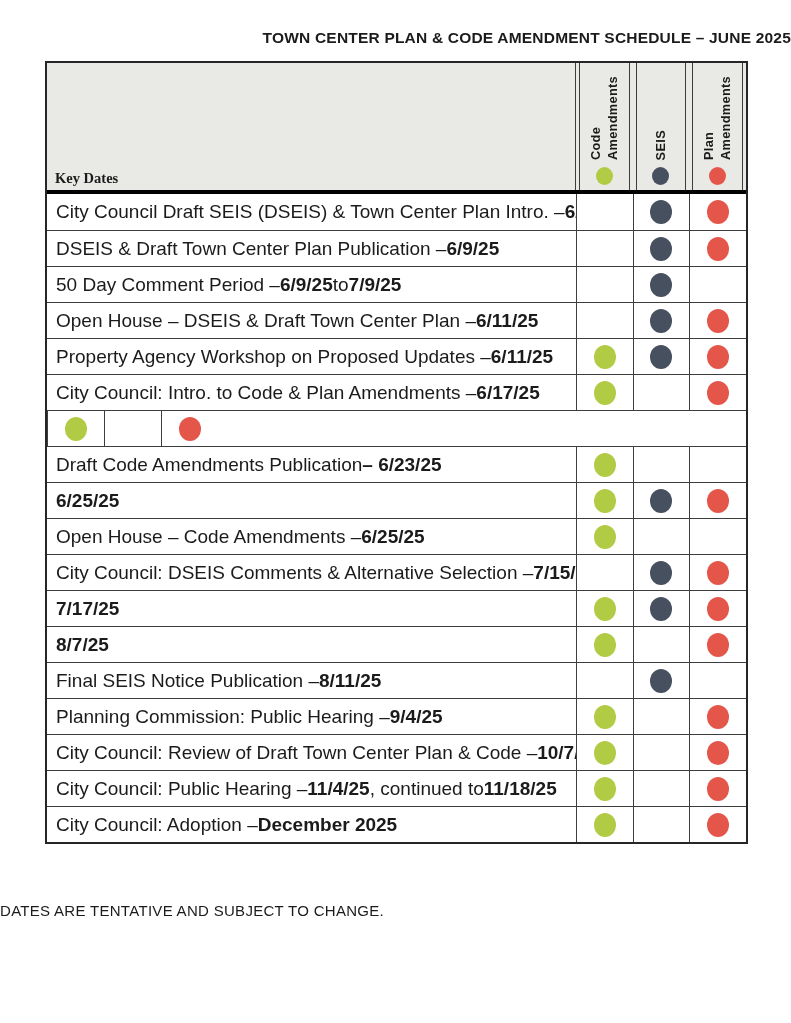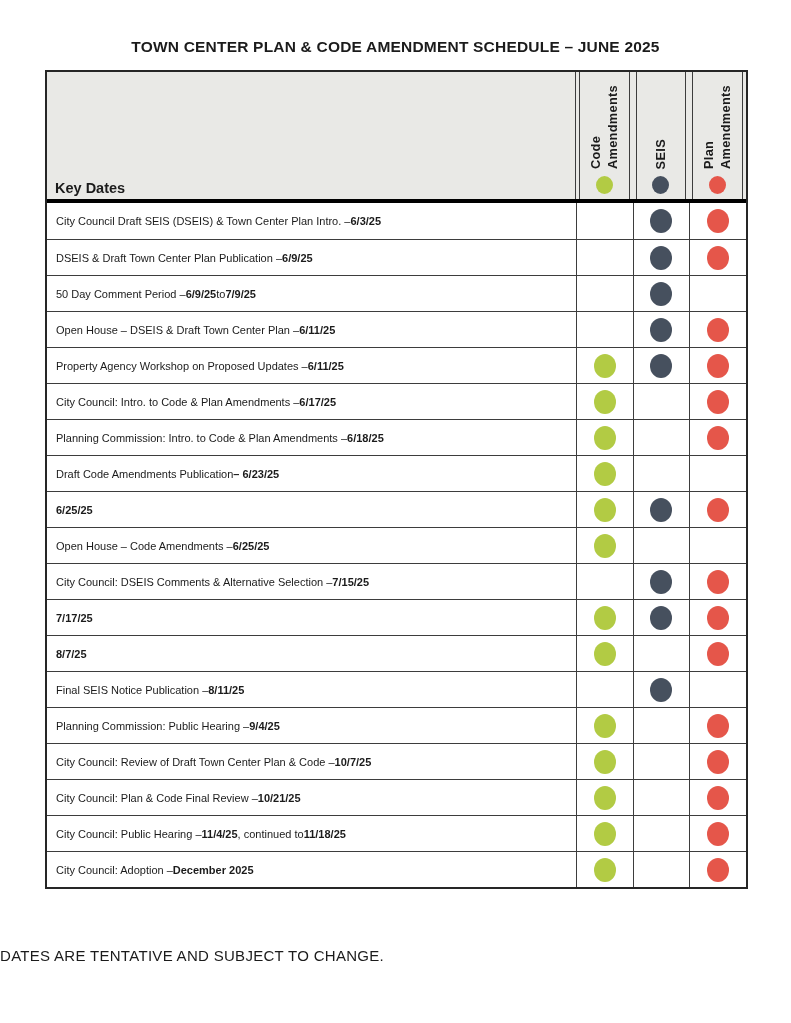--- a/index.html
+++ b/index.html
@@ -7,37 +7,37 @@
     --hbg:#e9e9e6; --grid:#3d3d3d; --outer:#262626; --txt:#1b1b1b;
   }
   *{box-sizing:border-box;}
   html,body{margin:0;padding:0;}
   body{
     width:791px;height:1023px;background:#ffffff;color:var(--txt);
     font-family:"Liberation Sans","DejaVu Sans",sans-serif;
     -webkit-font-smoothing:antialiased;
   }
   .page-title{
-    margin:0;padding-top:38px;text-align:center;
+    margin:0;padding-top:29px;text-align:right;
     font-size:15.5px;font-weight:700;letter-spacing:.2px;
   }
   .tbl{
     width:703px;margin:14px 0 0 45px;
     border:2px solid var(--outer);
   }
   
   .thead{
     display:flex;height:131px;background:var(--hbg);
     border-bottom:4px solid #000;
   }
   .th-key{
     width:532px;display:flex;align-items:flex-end;
     padding:0 0 3px 8px;border-right:1.5px solid var(--grid);
   }
-  .th-key span{font-size:14.5px;font-weight:700;}
+  .th-key span{font-size:14.5px;font-weight:700;font-family:Liberation Serif, serif;}
   .th-col{width:57px;padding:0 3px;}
   .th-col:last-child .th-inner{border-right-color:var(--grid);}
   .th-inner{
     height:100%;border-left:1.5px solid var(--grid);border-right:1.5px solid var(--grid);
     display:flex;flex-direction:column;align-items:center;justify-content:flex-end;
     gap:7px;padding-bottom:5px;
   }
   .vlabel{
     writing-mode:vertical-rl;transform:rotate(180deg);
     white-space:pre-line;font-weight:700;font-size:12.8px;line-height:1.3;
@@ -47,21 +47,21 @@
   .dot.hdr{width:17px;height:18px;}
   .dot.big{width:22px;height:24px;}
   .dot.code{background:var(--green);}
   .dot.seis{background:var(--slate);}
   .dot.plan{background:var(--red);}
   
   .row{display:flex;height:36px;border-top:1.5px solid var(--grid);background:#fff;}
   .row:first-child{border-top:none;}
   .row-label{
     width:532px;display:flex;align-items:center;padding-left:9px;
-    font-size:11px;white-space:nowrap;overflow:hidden;
+    font-size:19px;white-space:nowrap;overflow:hidden;
   }
   .row-label b{font-weight:700;}
   .dot-cell{
     width:57px;border-left:1.5px solid var(--grid);
     display:flex;align-items:center;justify-content:center;
   }
   .footer-note{
     margin-top:58px;text-align:left;font-size:15px;letter-spacing:.3px;
   }
 </style>
@@ -173,24 +173,20 @@
           </div>
           <div class="dot-cell">
             <span class="dot big code"></span>
           </div>
           <div class="dot-cell"></div>
           <div class="dot-cell">
             <span class="dot big plan"></span>
           </div>
         </div>
         <div class="row">
-          <div class="row-label">
-            <span>Planning Commission: Intro. to Code &amp; Plan Amendments – </span>
-            <b>6/18/25</b>
-          </div>
           <div class="dot-cell">
             <span class="dot big code"></span>
           </div>
           <div class="dot-cell"></div>
           <div class="dot-cell">
             <span class="dot big plan"></span>
           </div>
         </div>
         <div class="row">
           <div class="row-label">
@@ -288,33 +284,20 @@
           </div>
           <div class="dot-cell"></div>
           <div class="dot-cell">
             <span class="dot big plan"></span>
           </div>
         </div>
         <div class="row">
           <div class="row-label">
             <span>City Council: Review of Draft Town Center Plan &amp; Code – </span>
             <b>10/7/25</b>
-          </div>
-          <div class="dot-cell">
-            <span class="dot big code"></span>
-          </div>
-          <div class="dot-cell"></div>
-          <div class="dot-cell">
-            <span class="dot big plan"></span>
-          </div>
-        </div>
-        <div class="row">
-          <div class="row-label">
-            <span>City Council: Plan &amp; Code Final Review – </span>
-            <b>10/21/25</b>
           </div>
           <div class="dot-cell">
             <span class="dot big code"></span>
           </div>
           <div class="dot-cell"></div>
           <div class="dot-cell">
             <span class="dot big plan"></span>
           </div>
         </div>
         <div class="row">

